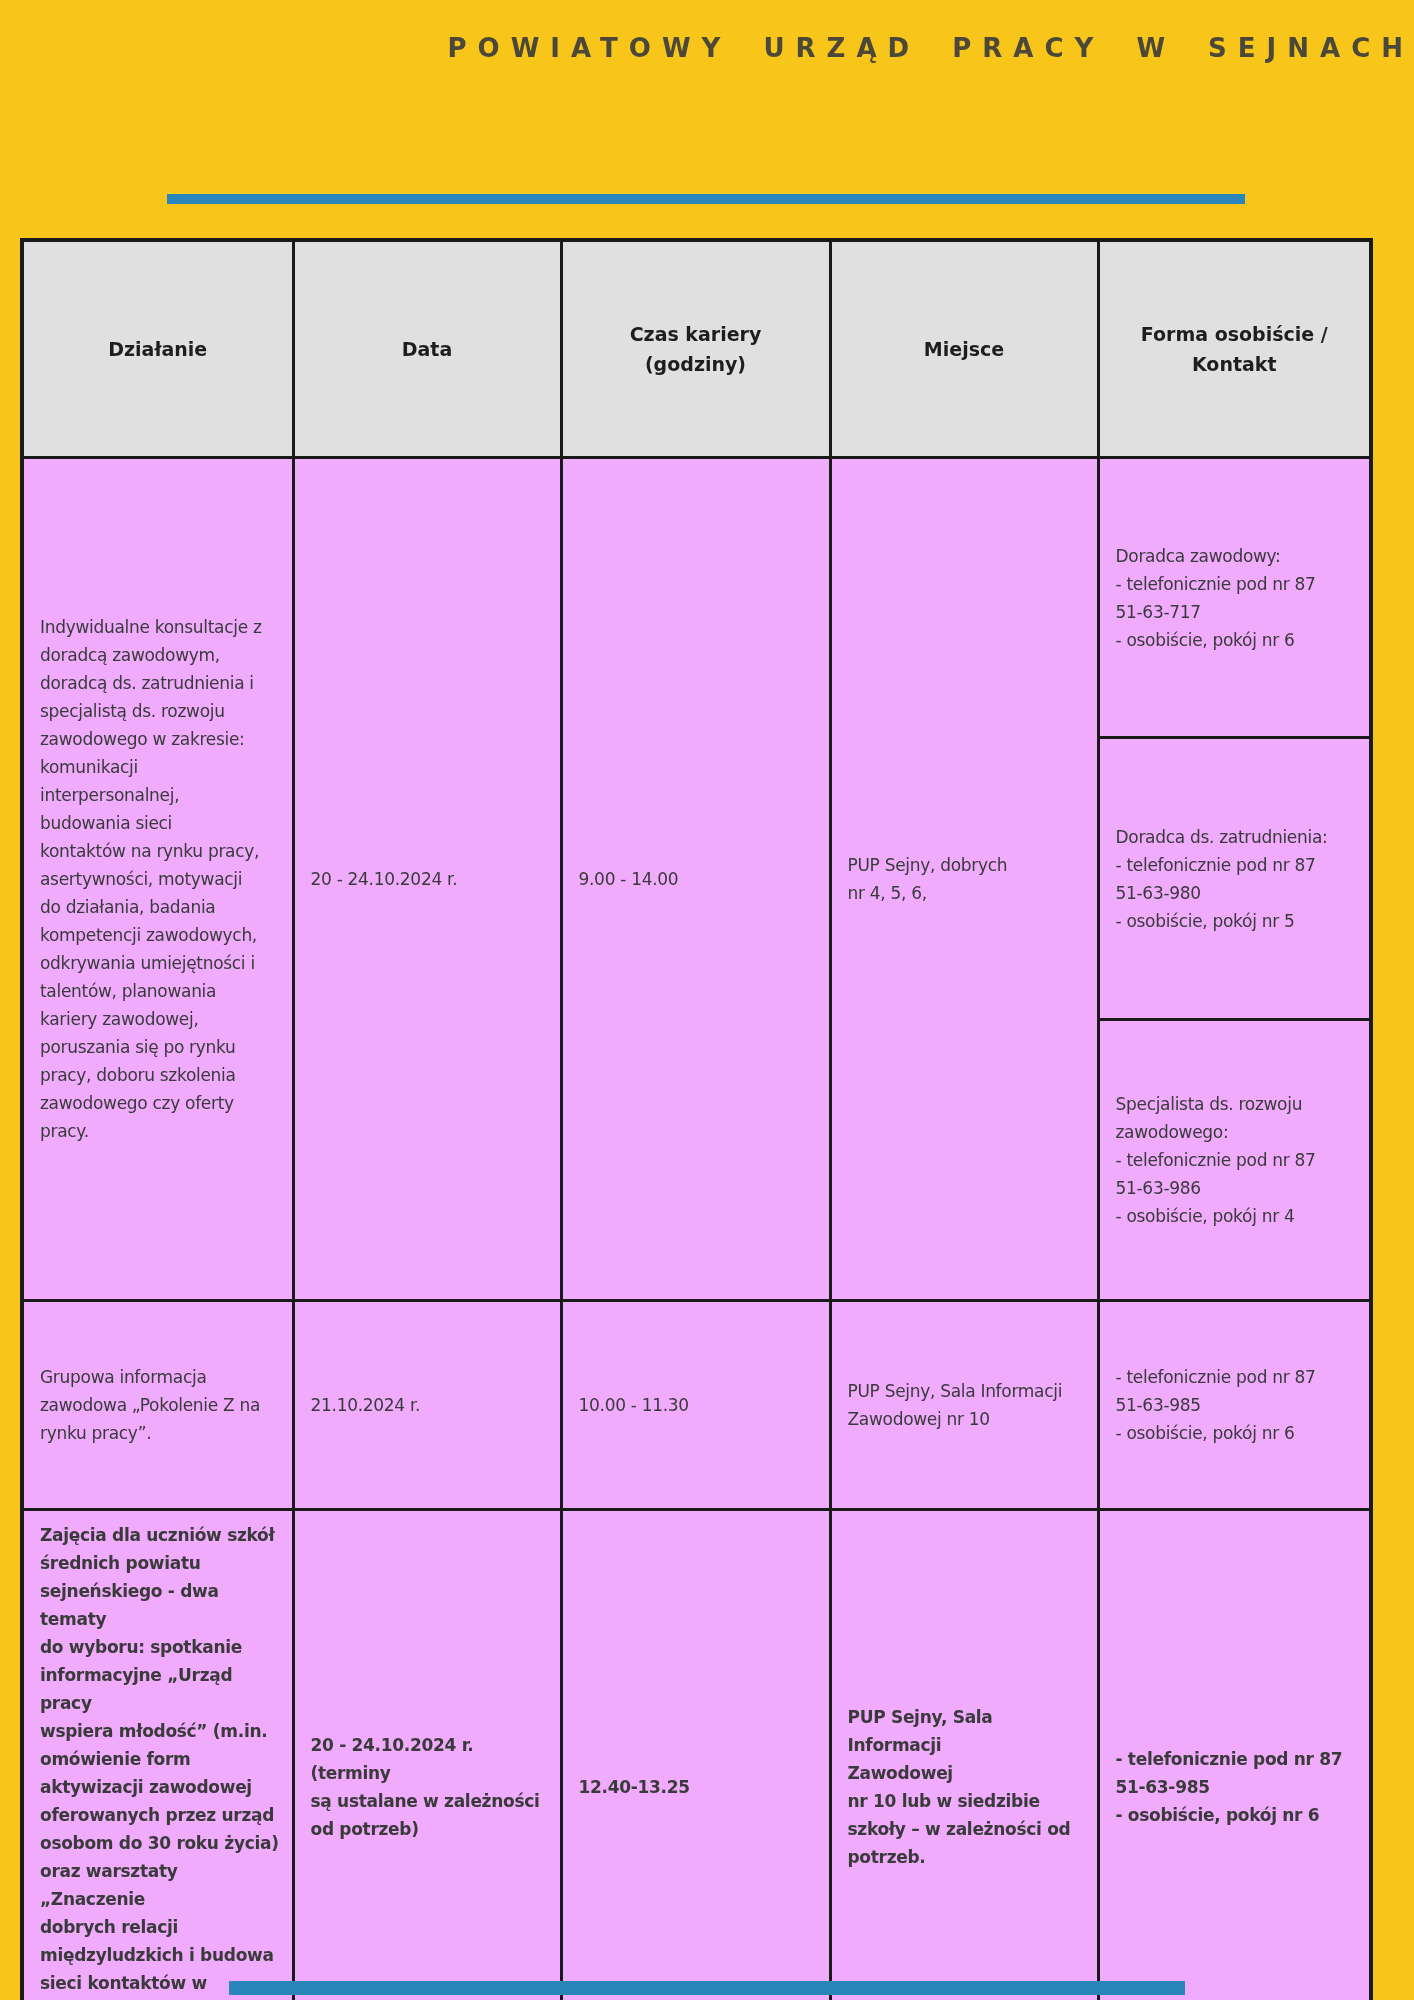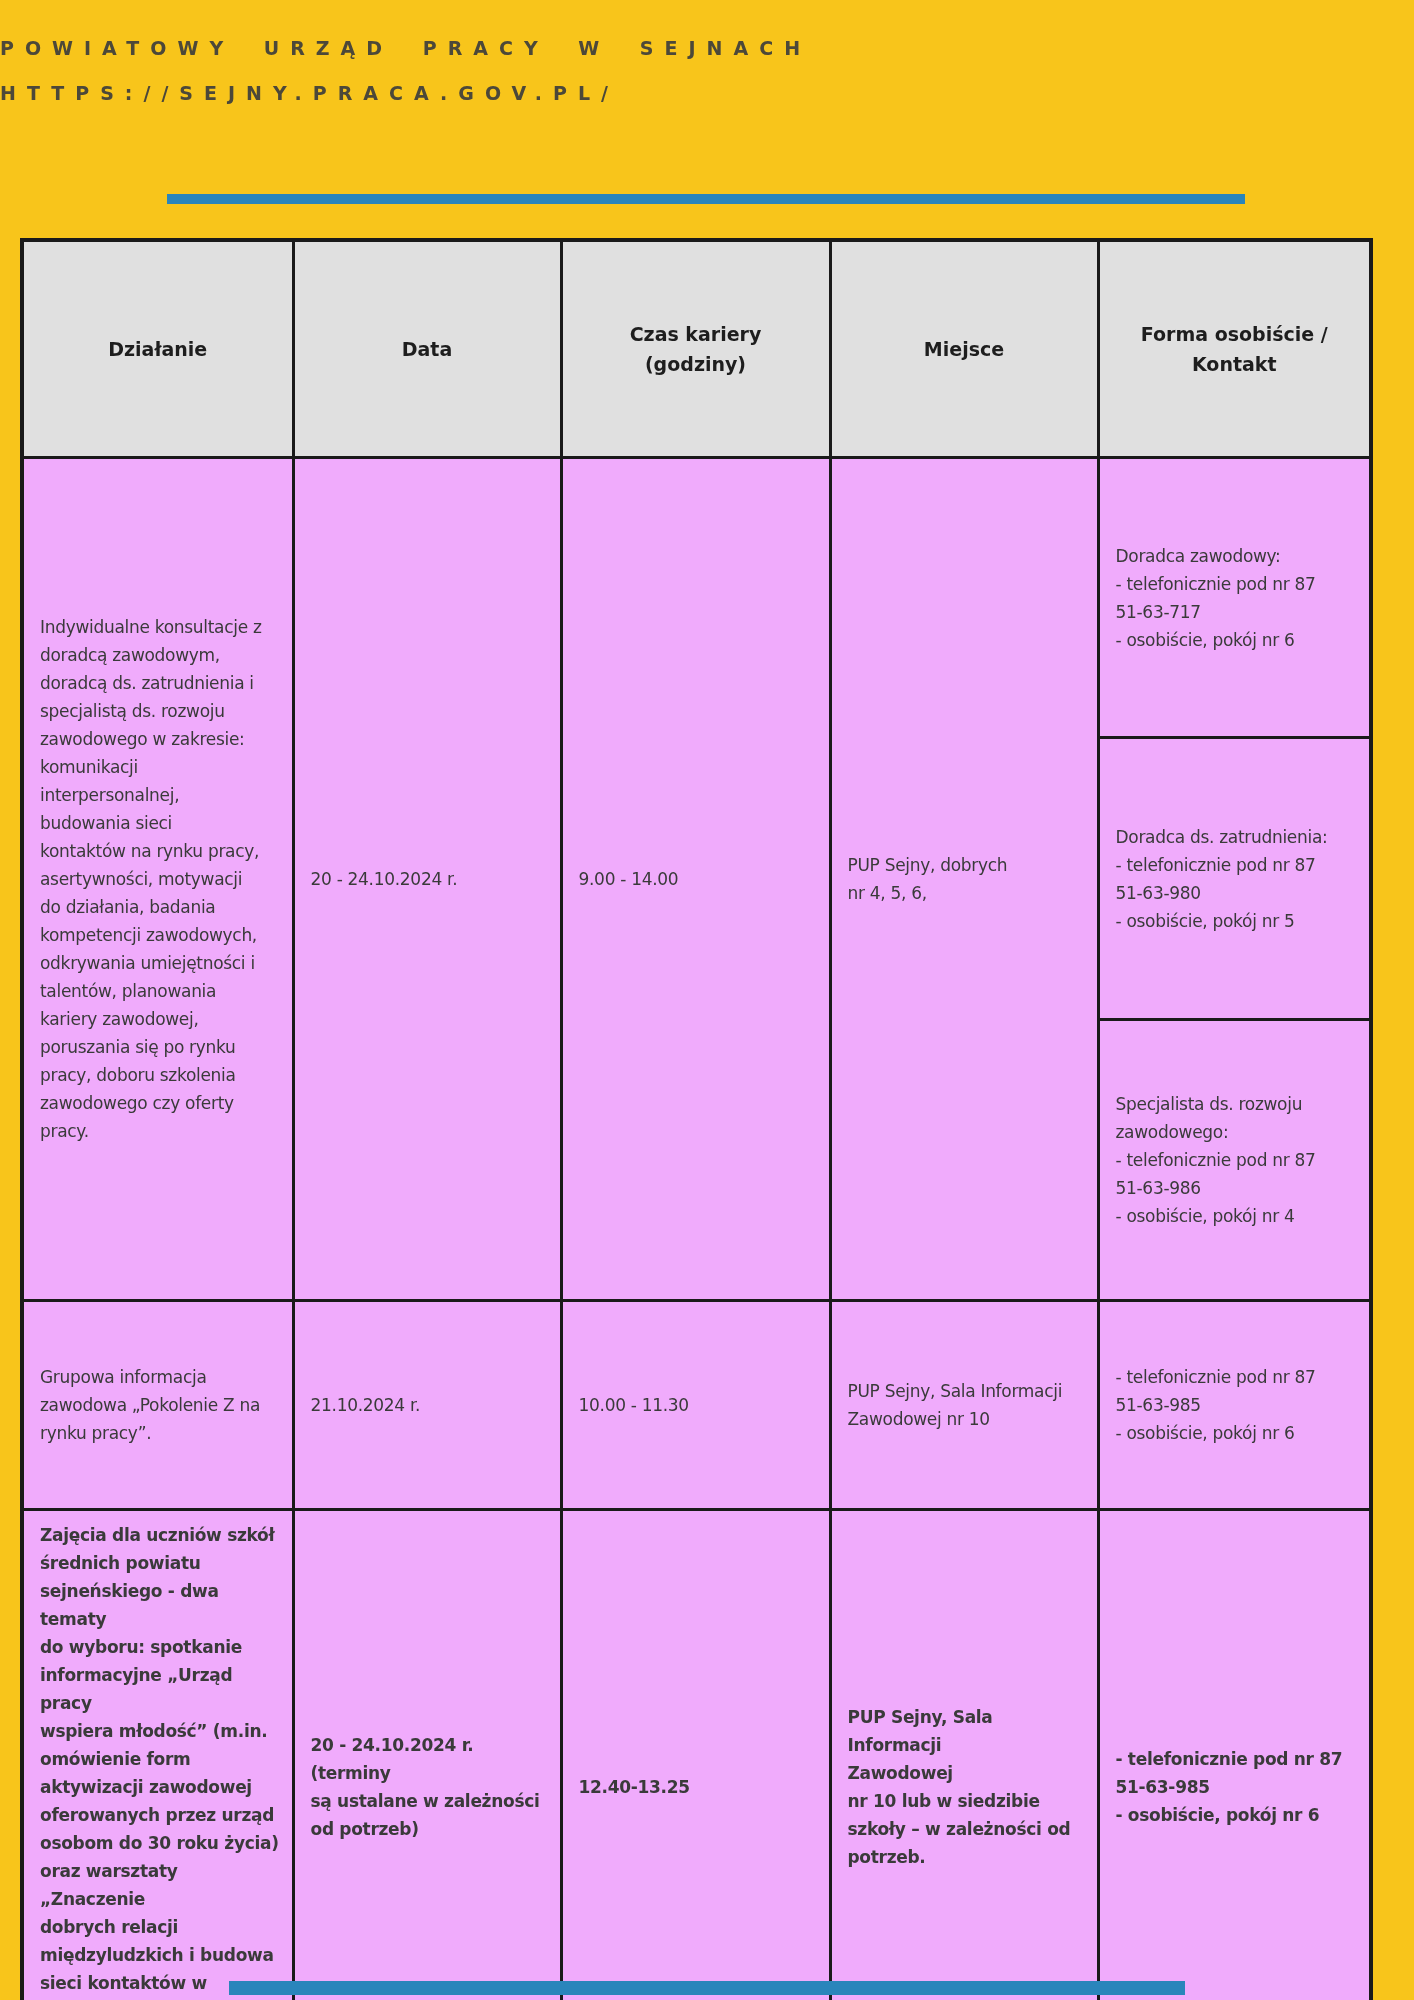--- a/index.html
+++ b/index.html
@@ -7,24 +7,24 @@
     width: 1414px; height: 2000px;
     background: #F8C51B;
     position: relative;
     font-family: "DejaVu Sans", "Liberation Sans", sans-serif;
     overflow: hidden;
   }
   .masthead {
     position: absolute;
     top: 26px; left: 0;
     width: 1414px;
-    text-align: left;
+    text-align: right;
     color: #4C4839;
     font-weight: bold;
-    font-size: 19px;
+    font-size: 26px;
     letter-spacing: 11px;
     word-spacing: 12px;
     line-height: 45px;
   }
   .rule {
     position: absolute;
     background: #2A85BB;
   }
   .rule-top    { top: 194px;  left: 167px; width: 1078px; height: 10px; }
   .rule-bottom { bottom: 5px; left: 229px; width: 956px;  height: 14px; }
@@ -66,21 +66,20 @@
   td.h-sub2 { height: 259px; }
   td.h-sub3 { height: 258px; }
   tr.row-2 td { height: 186px; }
   tr.row-3 td { height: 453px; font-weight: bold; }
 </style>
 </head>
 <body>
 
 <header class="masthead">
   <div>POWIATOWY URZĄD PRACY W SEJNACH</div>
-  <div>HTTPS://SEJNY.PRACA.GOV.PL/</div>
 </header>
 
 <div class="rule rule-top"></div>
 
 <table class="schedule">
   <colgroup>
     <col style="width:271px">
     <col style="width:268px">
     <col style="width:269px">
     <col style="width:268px">

